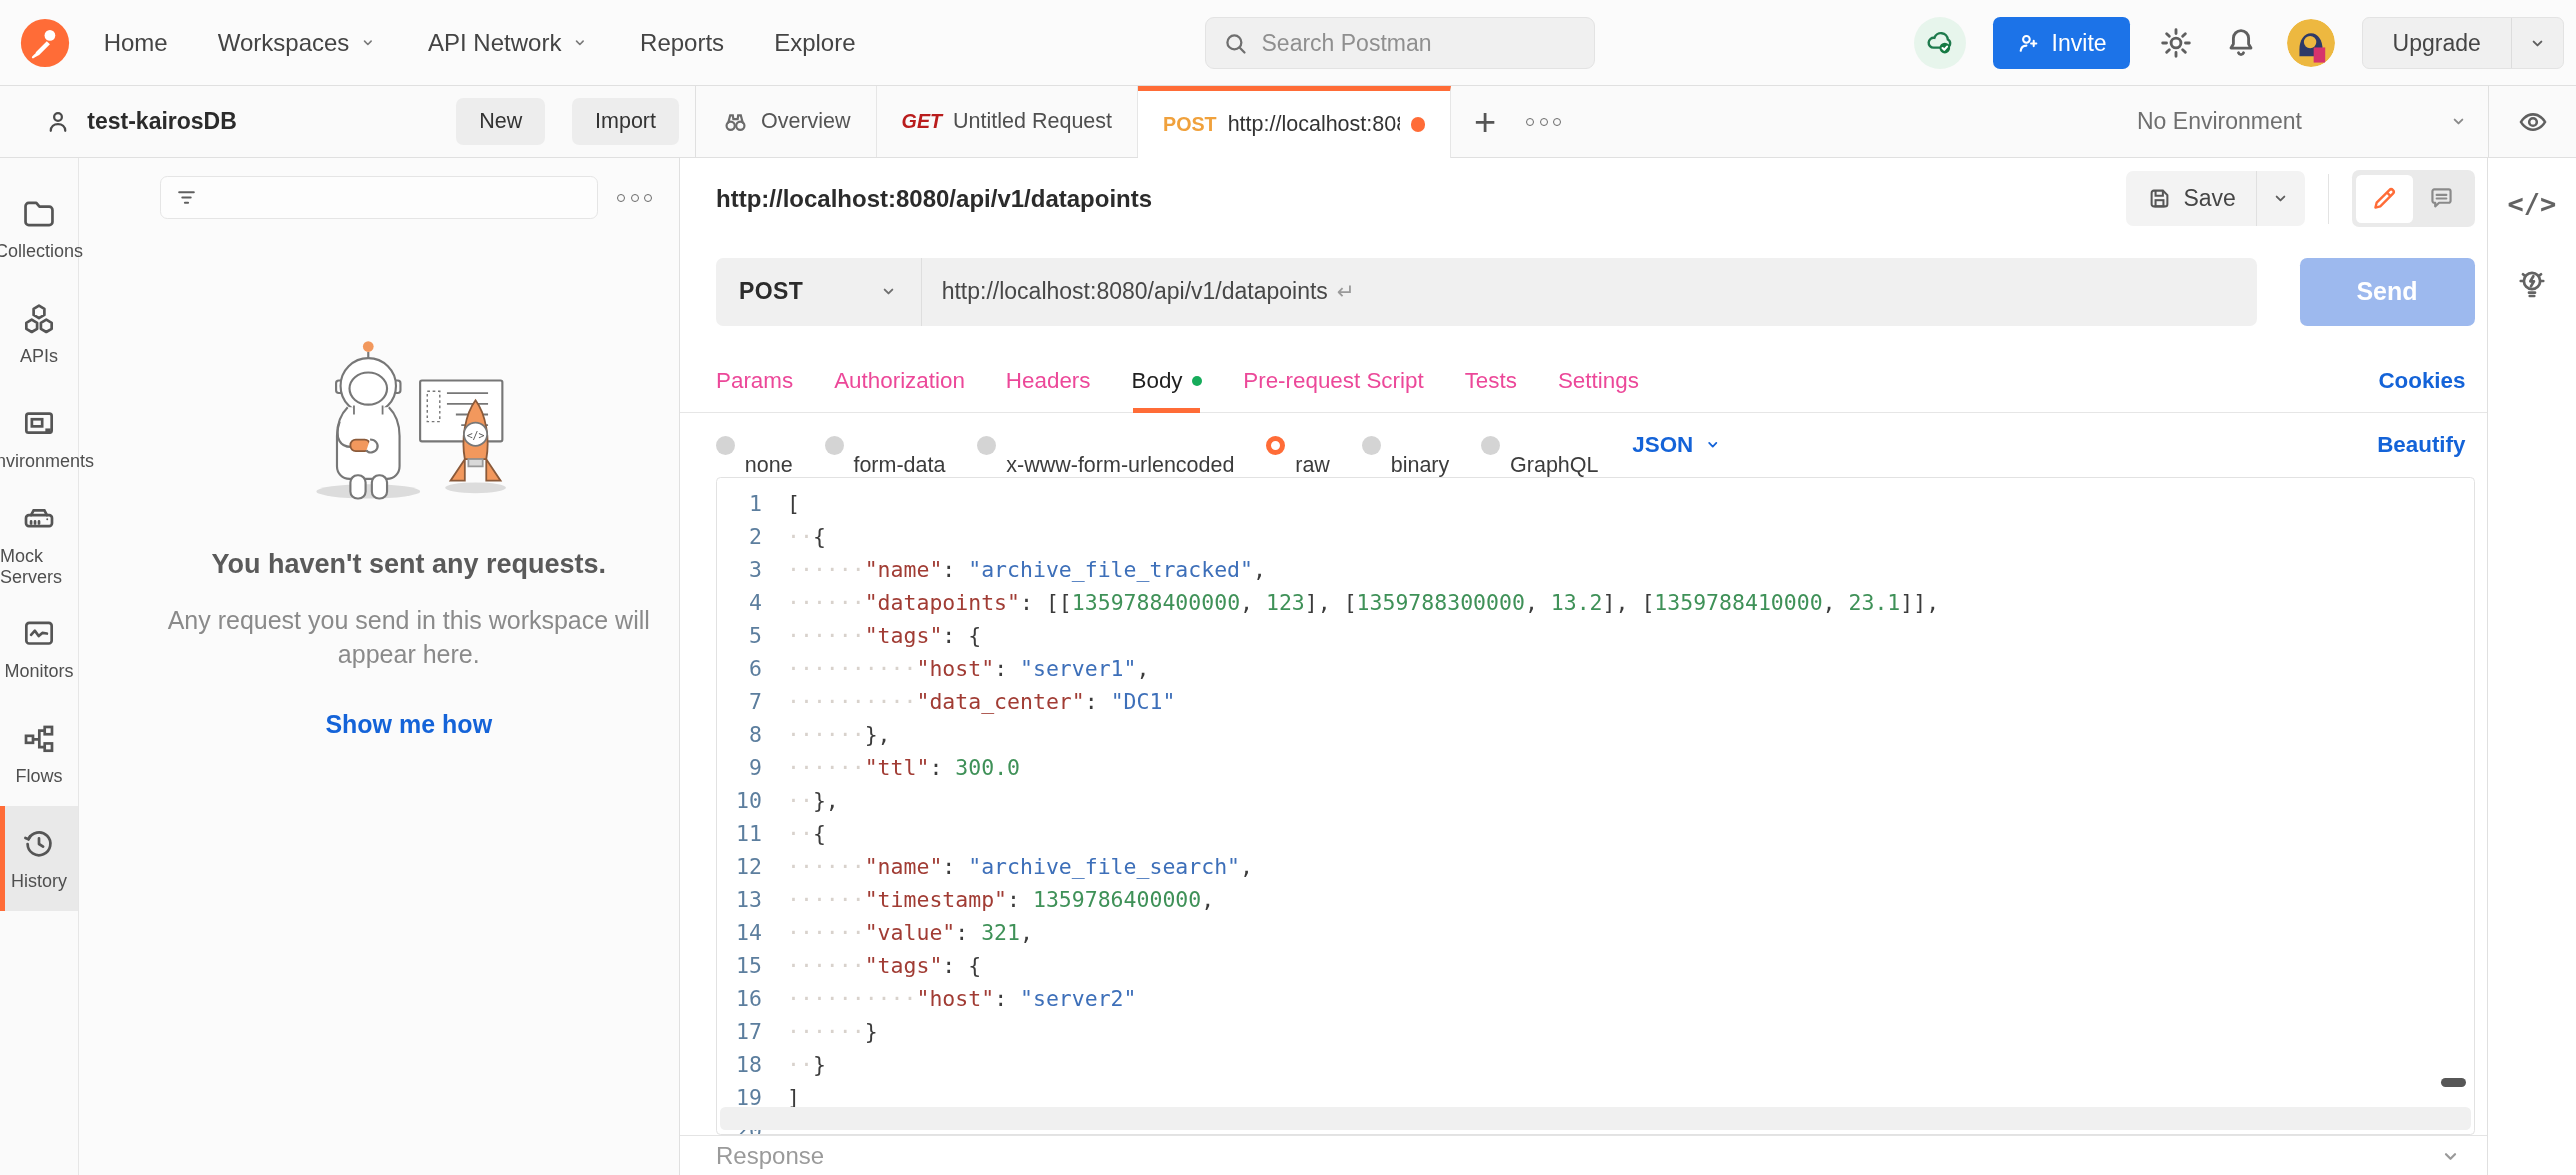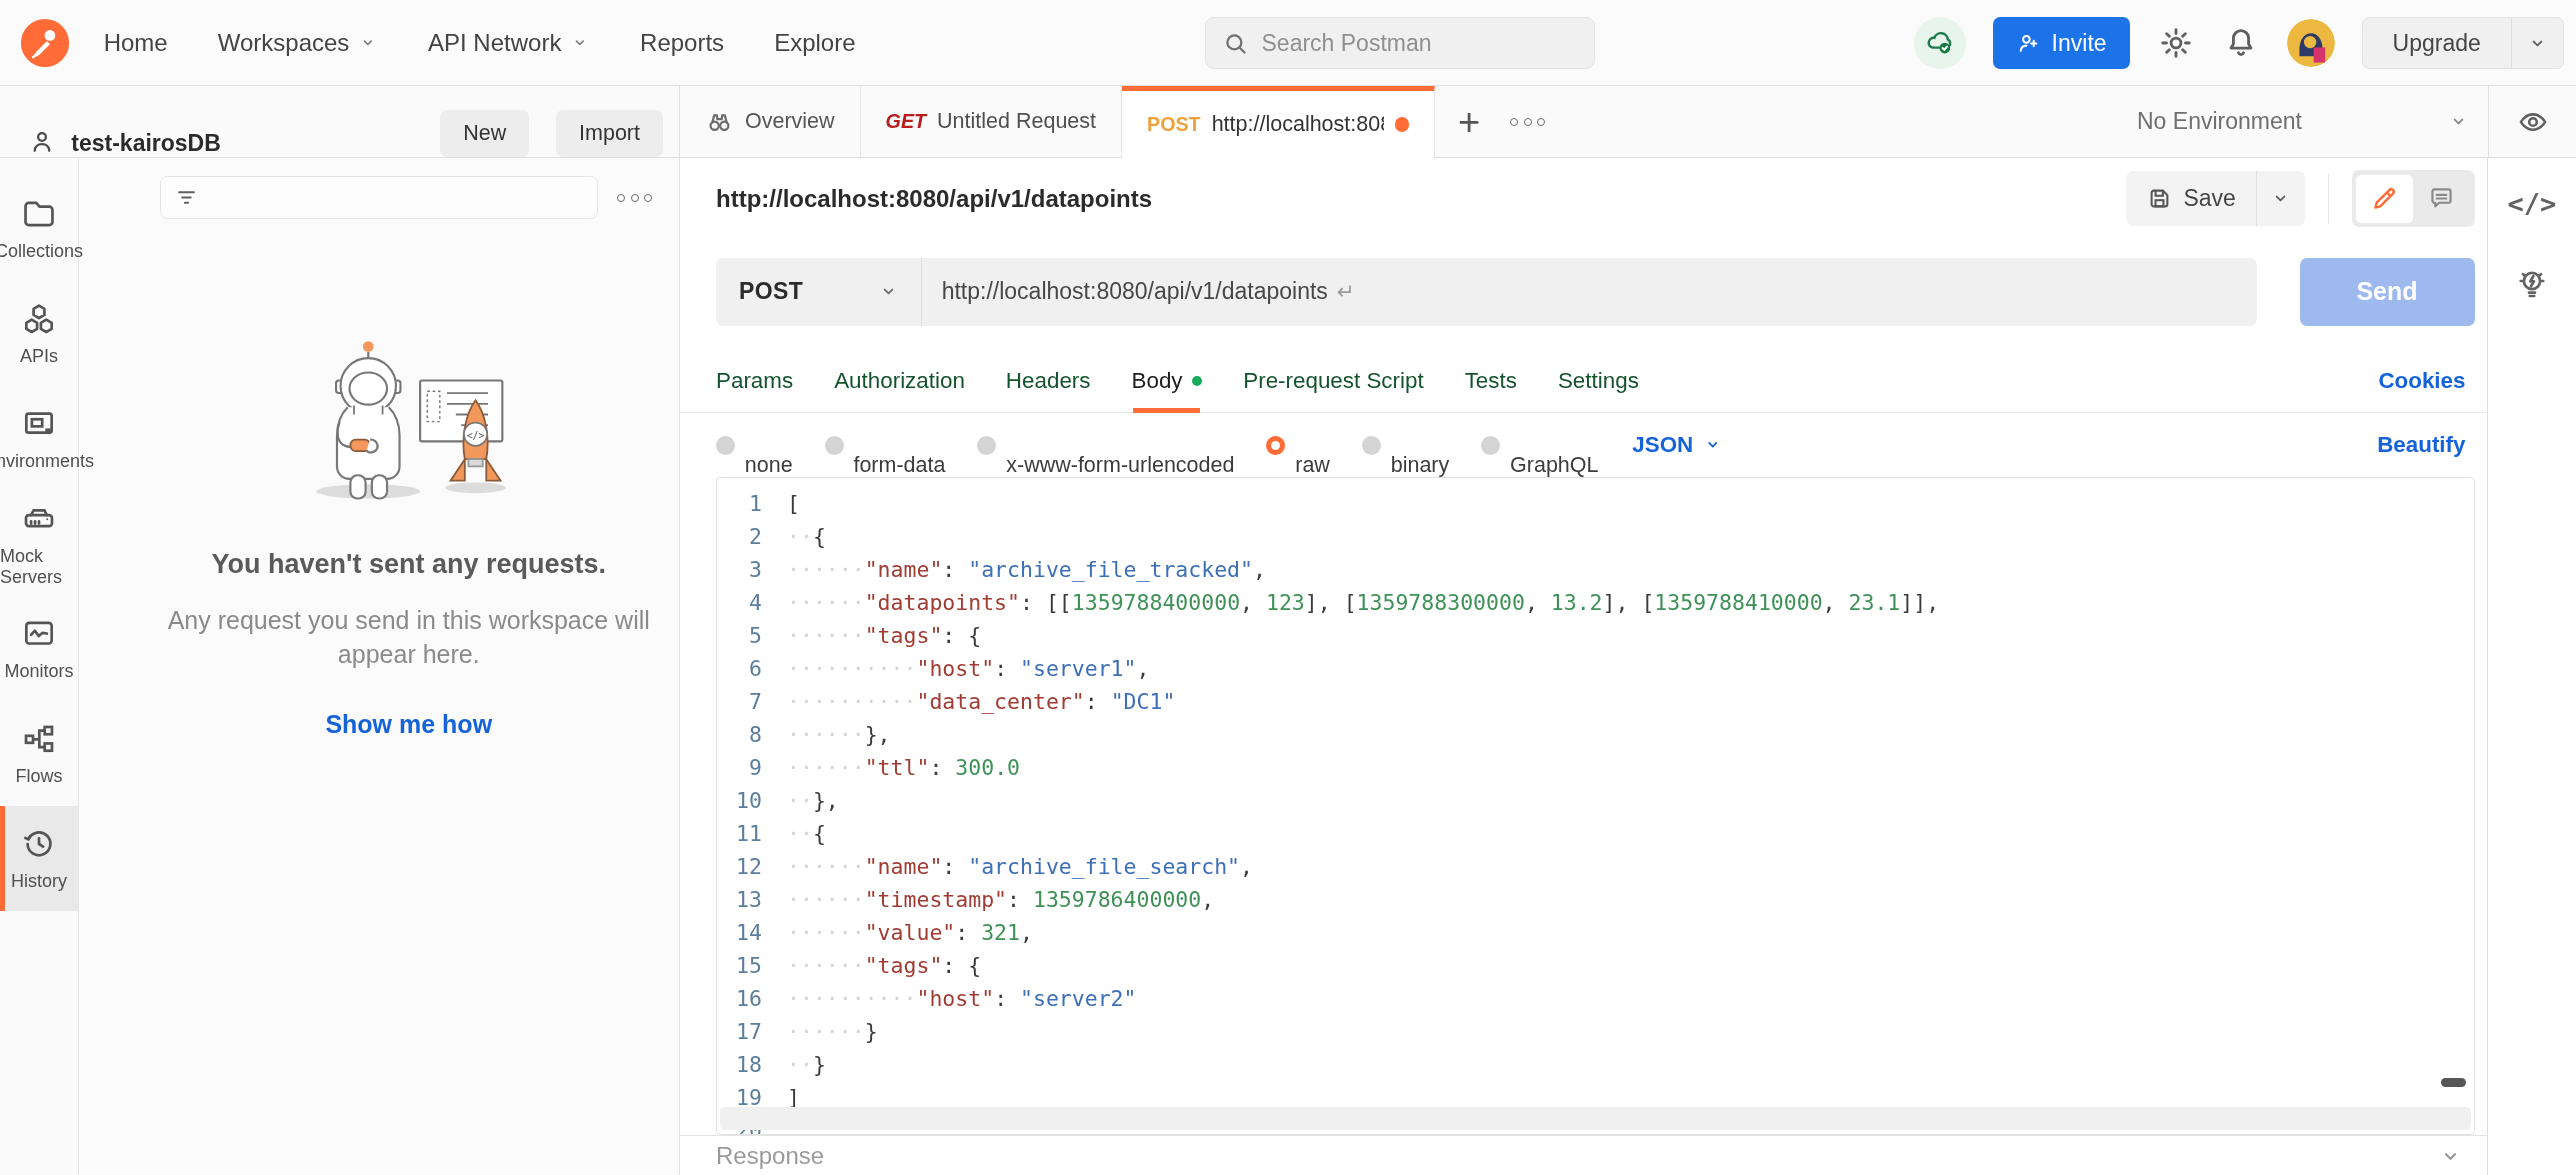--- a/index.html
+++ b/index.html
@@ -29,21 +29,21 @@
   .icon-btn { background:none; border:none; cursor:pointer; display:flex; align-items:center; }
   .icon-btn svg { width:38px; height:38px; }
   .avatar { width:48px; height:48px; border-radius:50%; overflow:hidden; cursor:pointer; }
   .upgrade-btn { height:52px; background:#f0f0f0; border:0.9px solid #e3e3e3; border-radius:7.2px;
     display:flex; align-items:center; cursor:pointer; }
   .upgrade-btn .lbl { font-size:23px; color:#454545; padding:0 30px; }
   .upgrade-btn .chev { border-left:0.9px solid #dcdcdc; height:100%; display:flex; align-items:center; padding:0 14.3px; }
 
   
   .row2 { height:72px; display:flex; flex:none; background:#fafafa; border-bottom:0.9px solid #e0e0e0; }
-  .ws-head { width:680px; flex:none; border-right:0.9px solid #e0e0e0; display:flex; align-items:flex-end; padding:0 16px 0 27px; gap:14.3px; }
+  .ws-head { width:680px; flex:none; border-right:0.9px solid #e0e0e0; display:flex; align-items:center; padding:0 16px 0 27px; gap:14.3px;margin-left:16px; }
   .ws-head svg.user { width:30px; height:30px; flex:none; }
   .ws-name { font-size:23px; font-weight:700; color:#2b2b2b; flex:1; }
   .sm-btn { height:47px; background:#ededed; border:none; border-radius:7.2px; font-size:21.5px;
     color:#333; padding:0 23px; cursor:pointer; font-family:inherit; }
   .sm-btn + .sm-btn { margin-left:12.5px; }
   .tabstrip { flex:1; display:flex; align-items:stretch; min-width:0; }
   .tab { display:flex; align-items:center; gap:11px; padding:0 25px; border-right:0.9px solid #e6e6e6;
     font-size:21.5px; color:#555; cursor:pointer; position:relative; max-width:313px; }
   .tab .binoc { width:29px; height:29px; }
   .tab .m { font-weight:700; font-size:19.7px; }
@@ -106,21 +106,21 @@
   .method-box { width:206px; flex:none; display:flex; align-items:center; justify-content:space-between;
     padding:0 21.5px 0 23px; border-right:0.9px solid #dedede; height:100%; cursor:pointer; }
   .method-box .m { font-size:23px; font-weight:700; color:#2b2b2b; letter-spacing:0.4px; }
   .url-text { font-size:23px; color:#474747; padding-left:19.7px; white-space:nowrap; overflow:hidden; flex:1; }
   .url-text .ret { color:#9a9a9a; margin-left:9px; font-size:21.5px; }
   .send-btn { width:175px; height:68px; flex:none; background:#9db9ee; color:#fff; border:none; border-radius:7.2px;
     font-size:25px; font-weight:700; cursor:pointer; font-family:inherit;margin-left:28px; }
 
   .subtabs { height:63px; flex:none; display:flex; align-items:center; gap:41px; padding:0 21.5px 0 36px;
     border-bottom:0.9px solid #e6e6e6; }
-  .subtab { font-size:22.4px; color:#14532d; cursor:pointer; position:relative; height:100%;
+  .subtab { font-size:22.4px; color:#ec4899; cursor:pointer; position:relative; height:100%;
     display:flex; align-items:center; gap:9px; }
   .subtab.active { color:#1f1f1f; }
   .subtab.active::after { content:""; position:absolute; left:1.8px; right:1.8px; bottom:-0.9px; height:4.5px; background:#ff6c37; }
   .green-dot { width:10.7px; height:10.7px; border-radius:50%; background:#16ac5b; }
   .cookies { margin-left:auto; font-size:22.4px; color:#1463d8; font-weight:600; cursor:pointer; }
 
   .bodytypes { height:64px; flex:none; display:flex; align-items:center; gap:32px; padding:0 21.5px 0 36px; }
   .bt { display:flex; align-items:center; gap:9.8px; cursor:pointer; }
   .bt .radio { width:19px; height:19px; border-radius:50%; background:#d4d4d4; }
   .bt.sel .radio { background:#fff; border:5.4px solid #ff6c37; }

